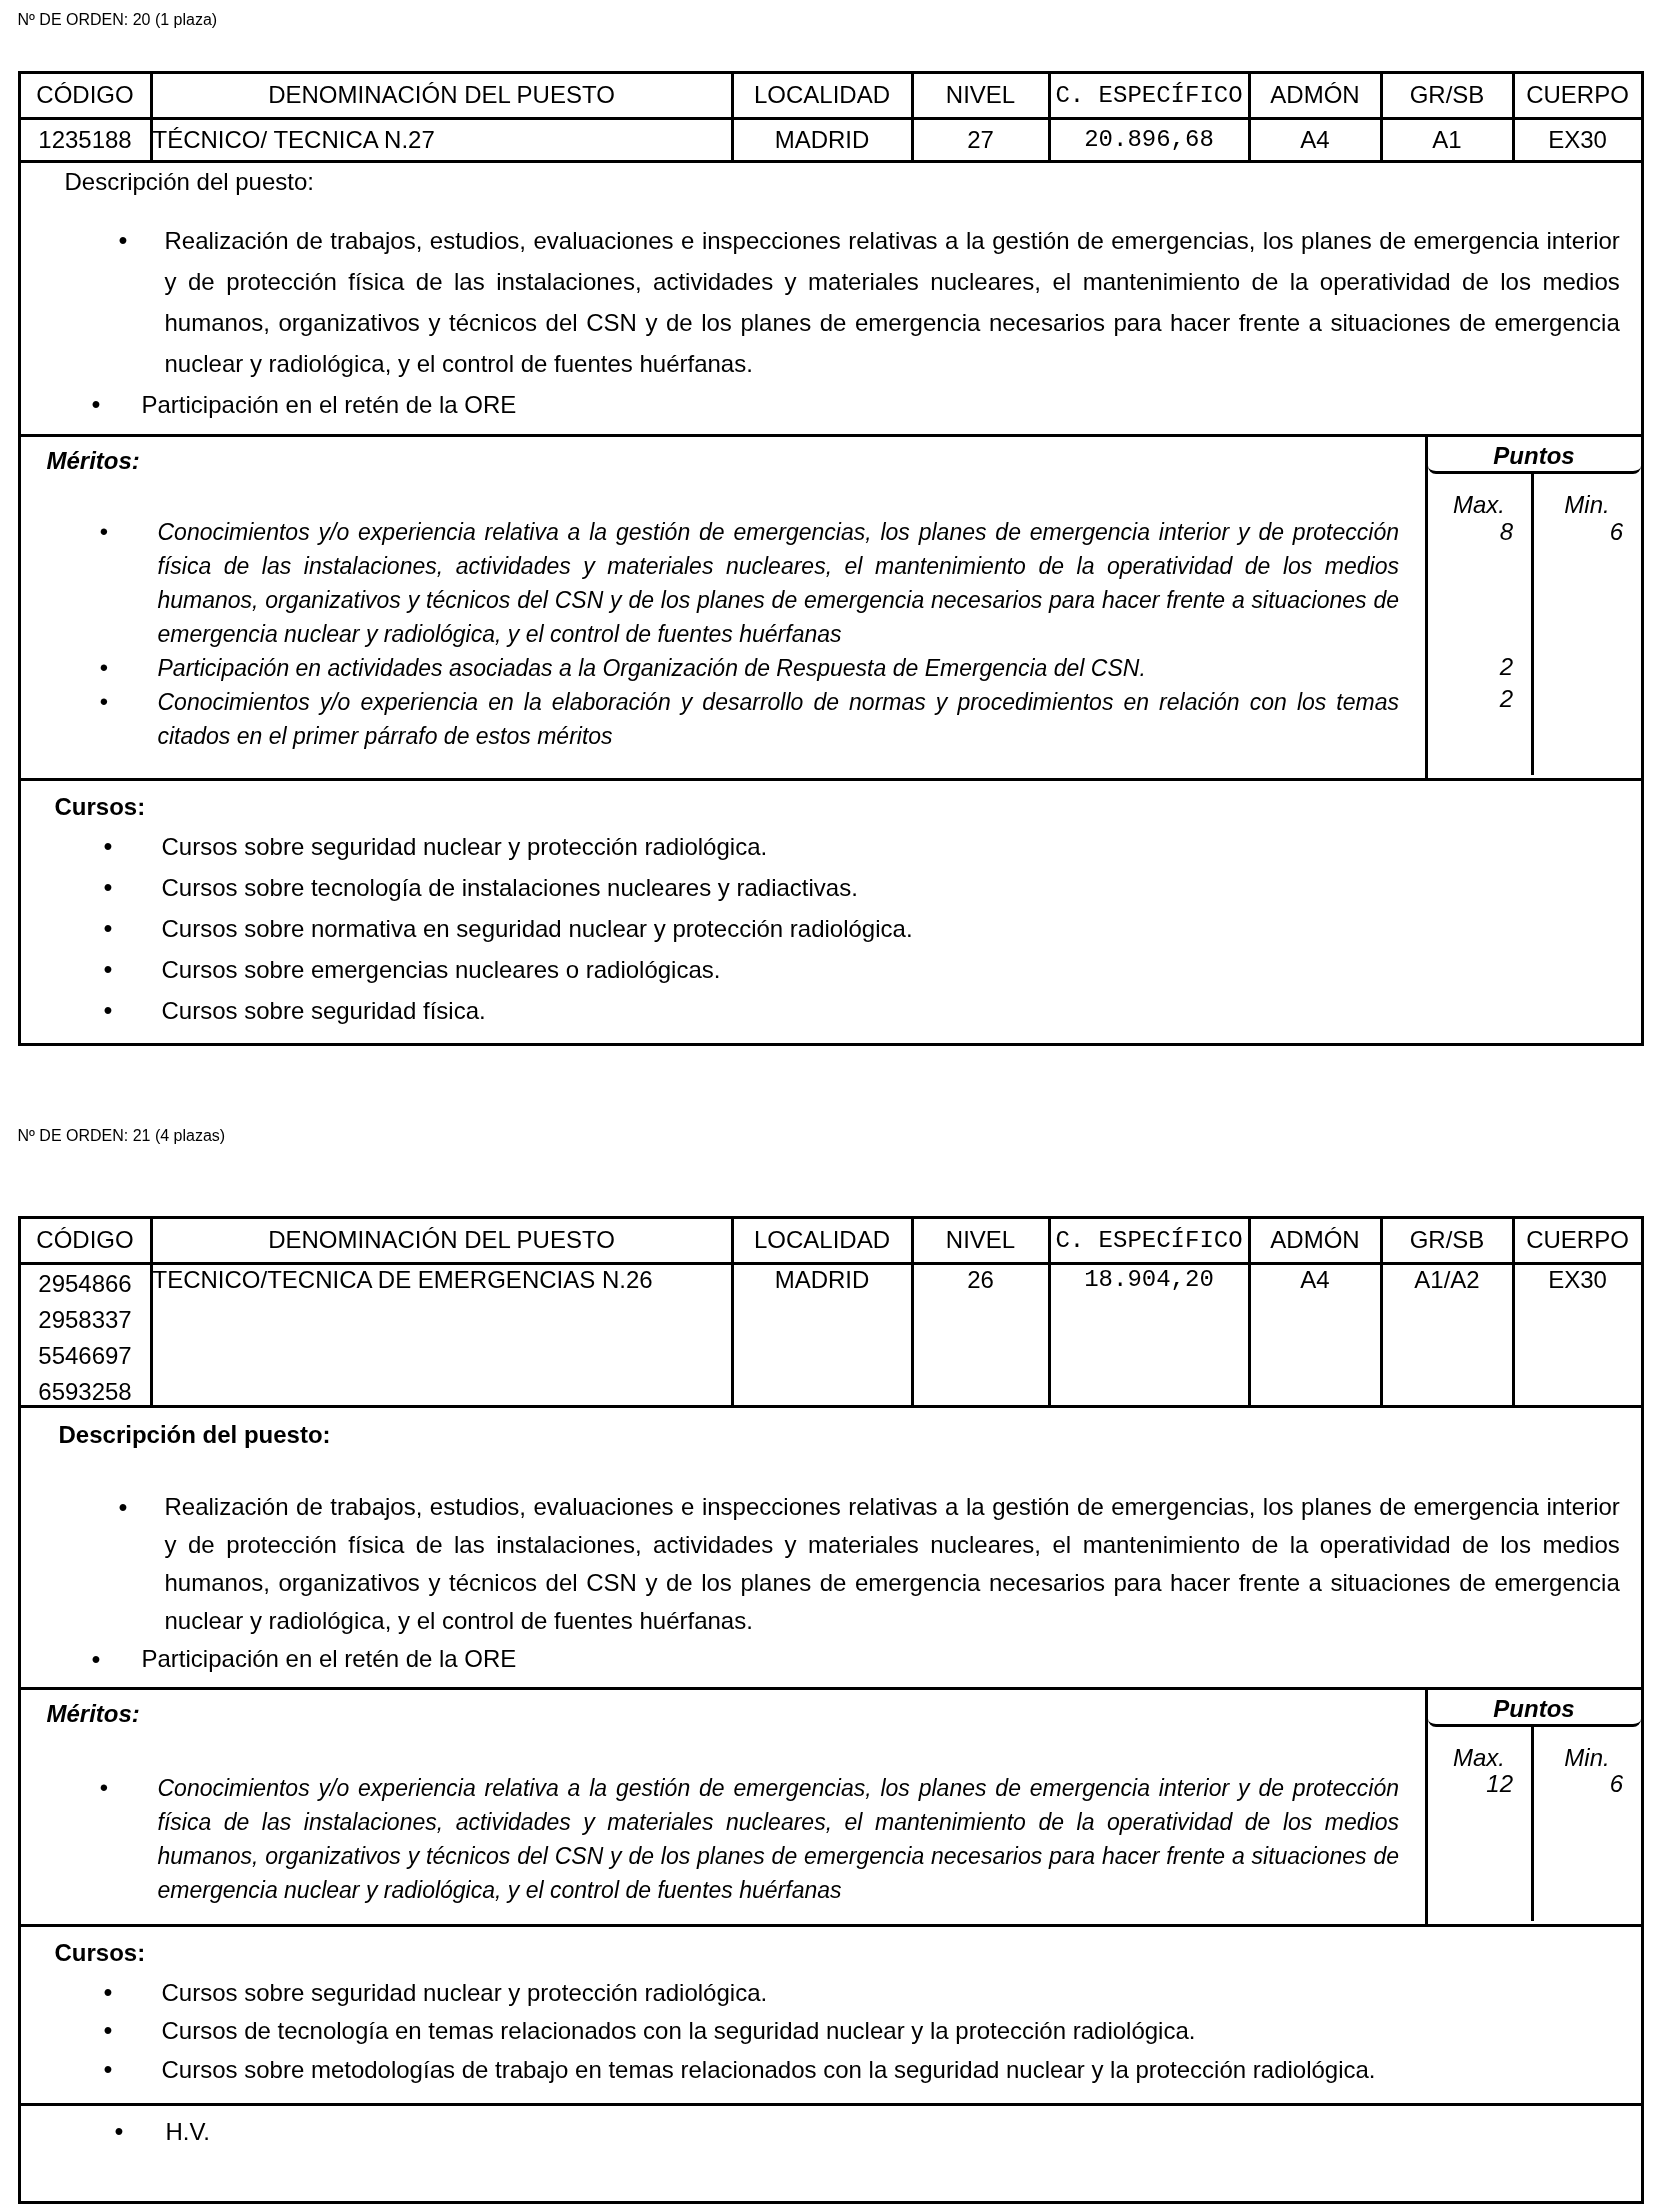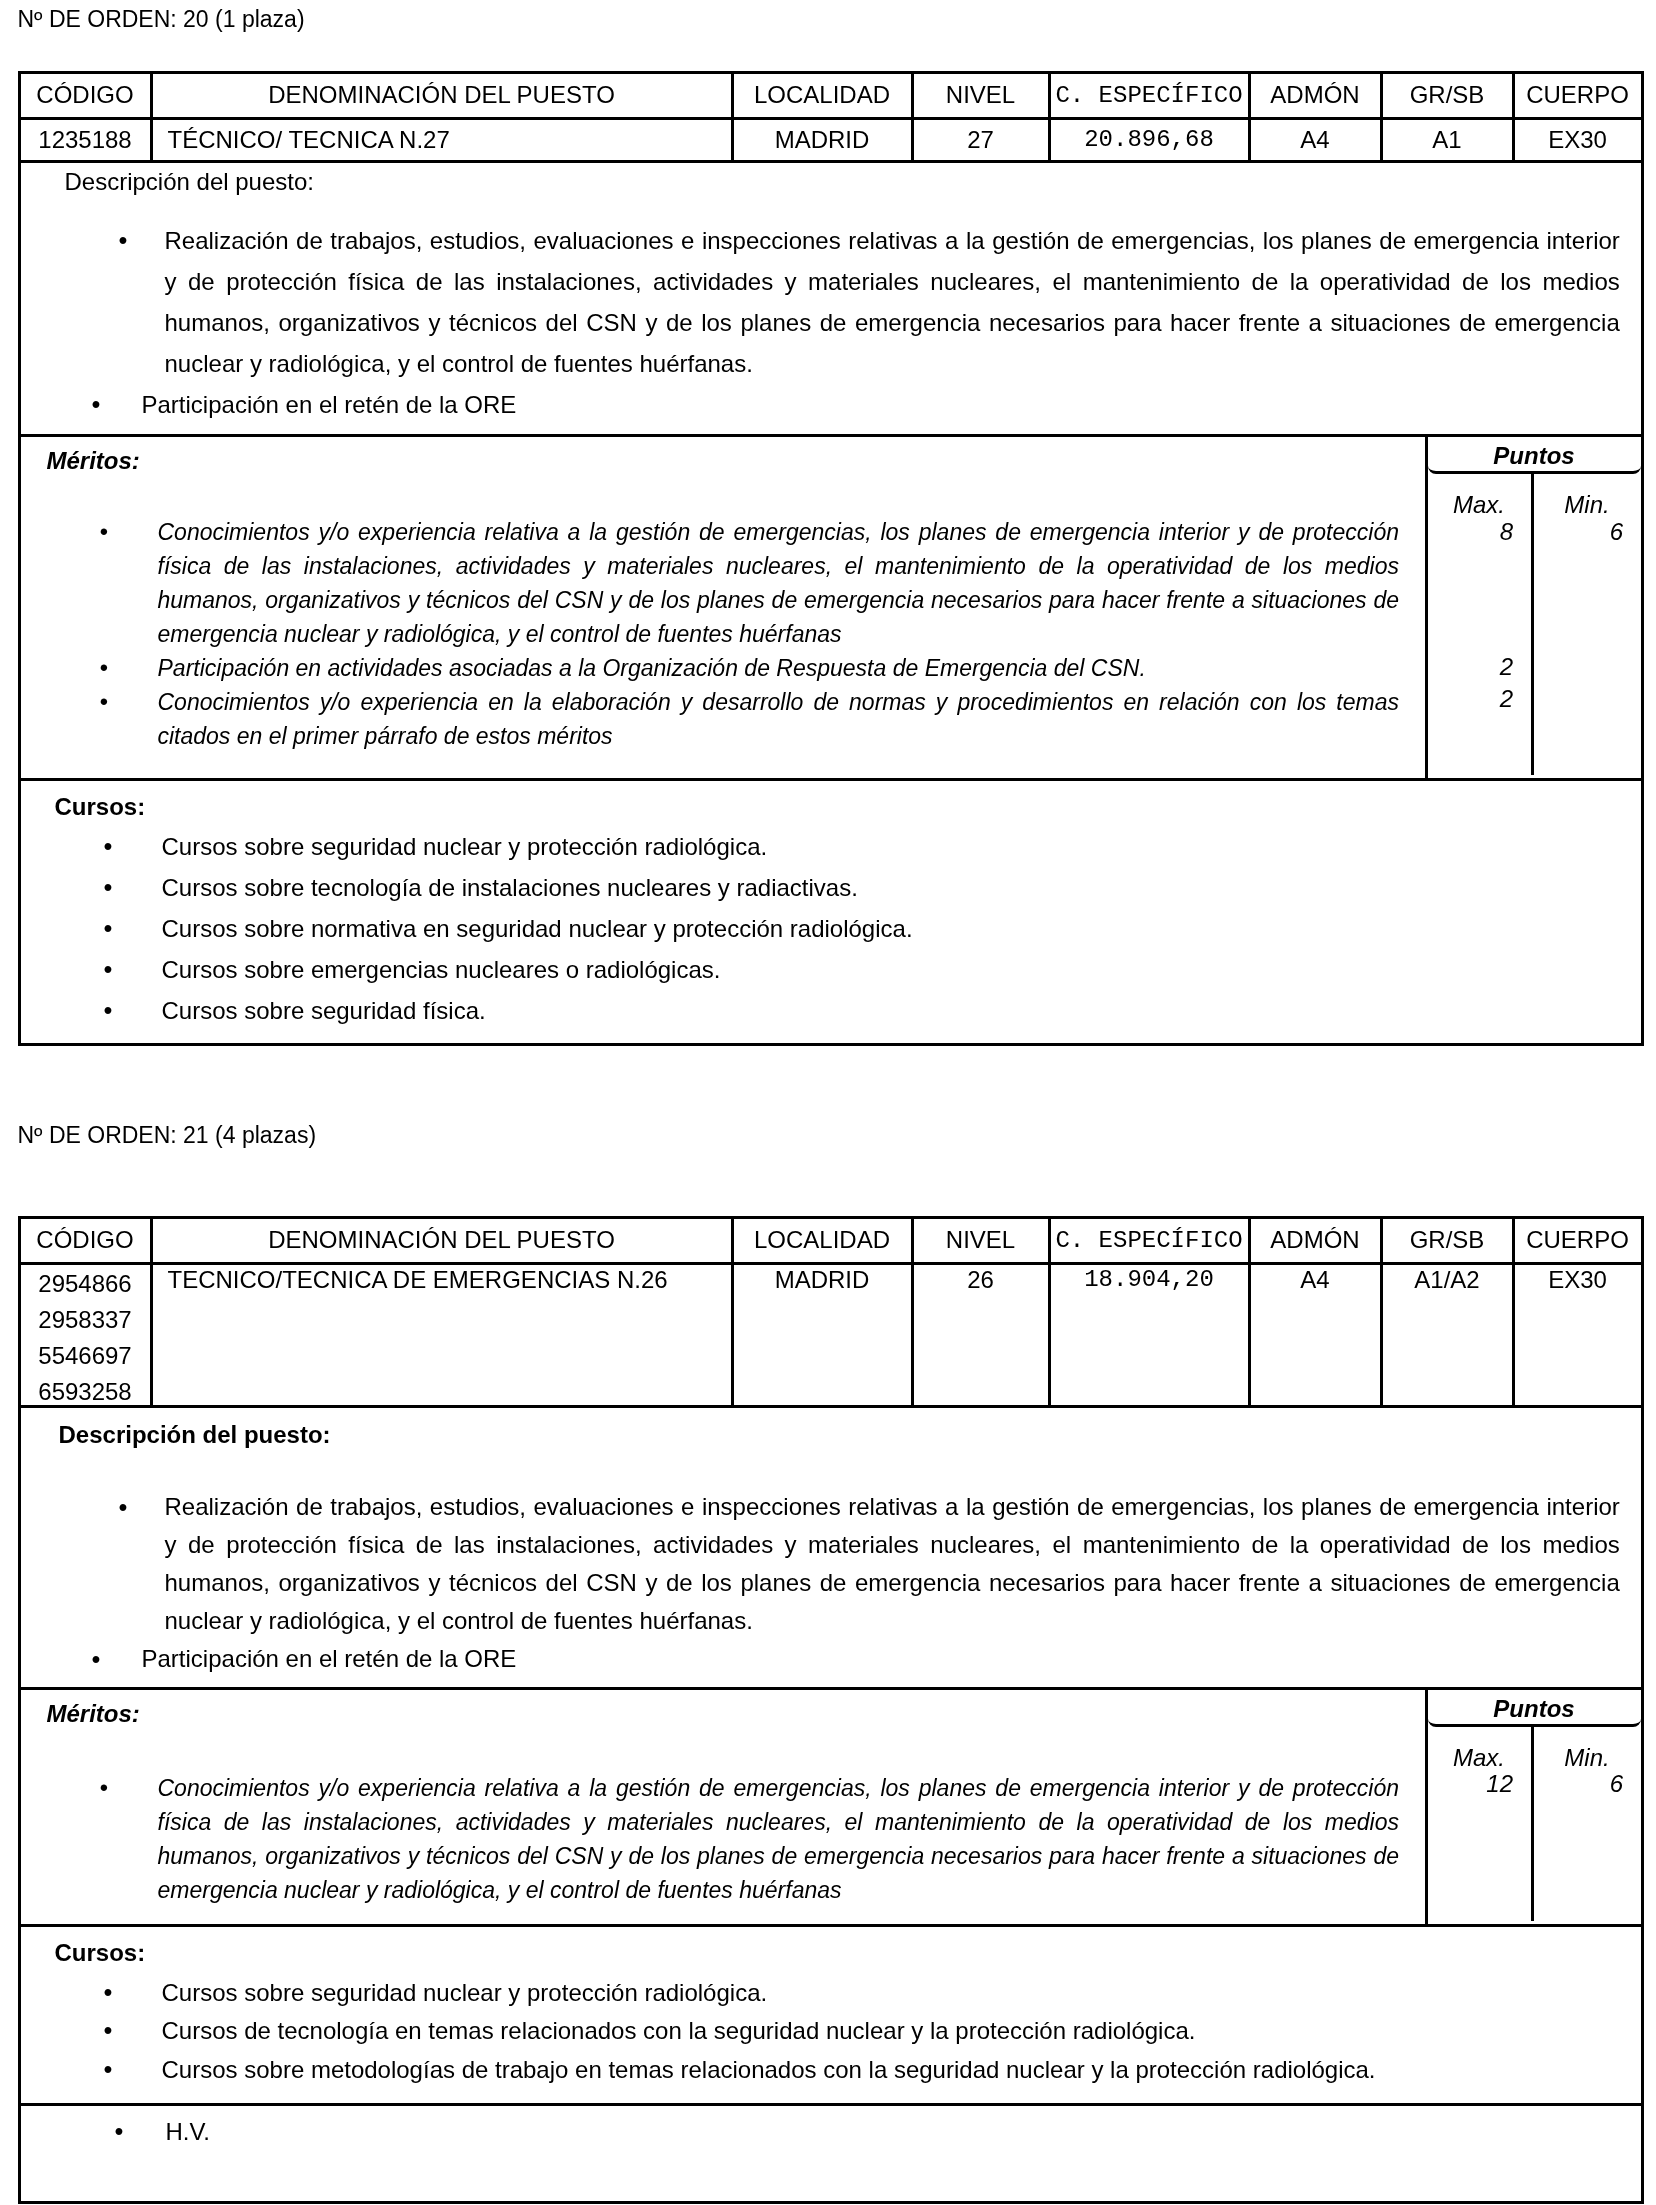--- a/index.html
+++ b/index.html
@@ -8,21 +8,21 @@
     position: relative;
     width: 1656px;
     height: 2205px;
     background: #ffffff;
     color: #000000;
     font-family: "Liberation Sans", sans-serif;
     overflow: hidden;
   }
   .order-heading {
     margin-left: 17.5px;
-    font-size: 23px;
+    font-size: 16px;
     line-height: 29px;
     font-weight: normal;
   }
   .order-heading.first { padding-top: 4.8px; }
   .order-heading.second { margin-top: 75px; }
 
   .doc-table {
     margin-left: 17.5px;
     width: 1626px;
     border: 3.2px solid #000000;
@@ -45,21 +45,21 @@
     overflow: hidden;
   }
   .cell + .cell { border-left: 3.2px solid #000000; }
   .cw1 { width: 129px; } .cw2 { width: 581px; } .cw3 { width: 180px; }
   .cw4 { width: 137px; } .cw5 { width: 200px; font-family: Liberation Mono, monospace; } .cw6 { width: 132px; }
   .cw7 { width: 132px; } .cw8 { width: 129px; }
 
   .data-row-t1 { height: 43px; }
   .data-row-t2 { height: 143px; }
   .data-row-t2 .cell { align-items: flex-start; padding-top: 1.6px; }
-  .cell.left { justify-content: flex-start; padding-left: 15px; text-align: left; }
+  .cell.left { justify-content: flex-start; padding-left: 0; text-align: left; }
   .codes { display: block; width: 100%; text-align: center; line-height: 36px; font-size: 24px; }
 
   .sec-label { font-size: 24px; line-height: 29px; }
 
   .desc-row-t1 { height: 274px; }
   .desc-row-t2 { height: 282px; }
   .desc-label-t1 { padding: 4px 0 0 44px; }
   .desc-label-t2 { padding: 12px 0 0 38px; font-weight: bold; }
 
   .b-item { position: relative; font-size: 24px; }

